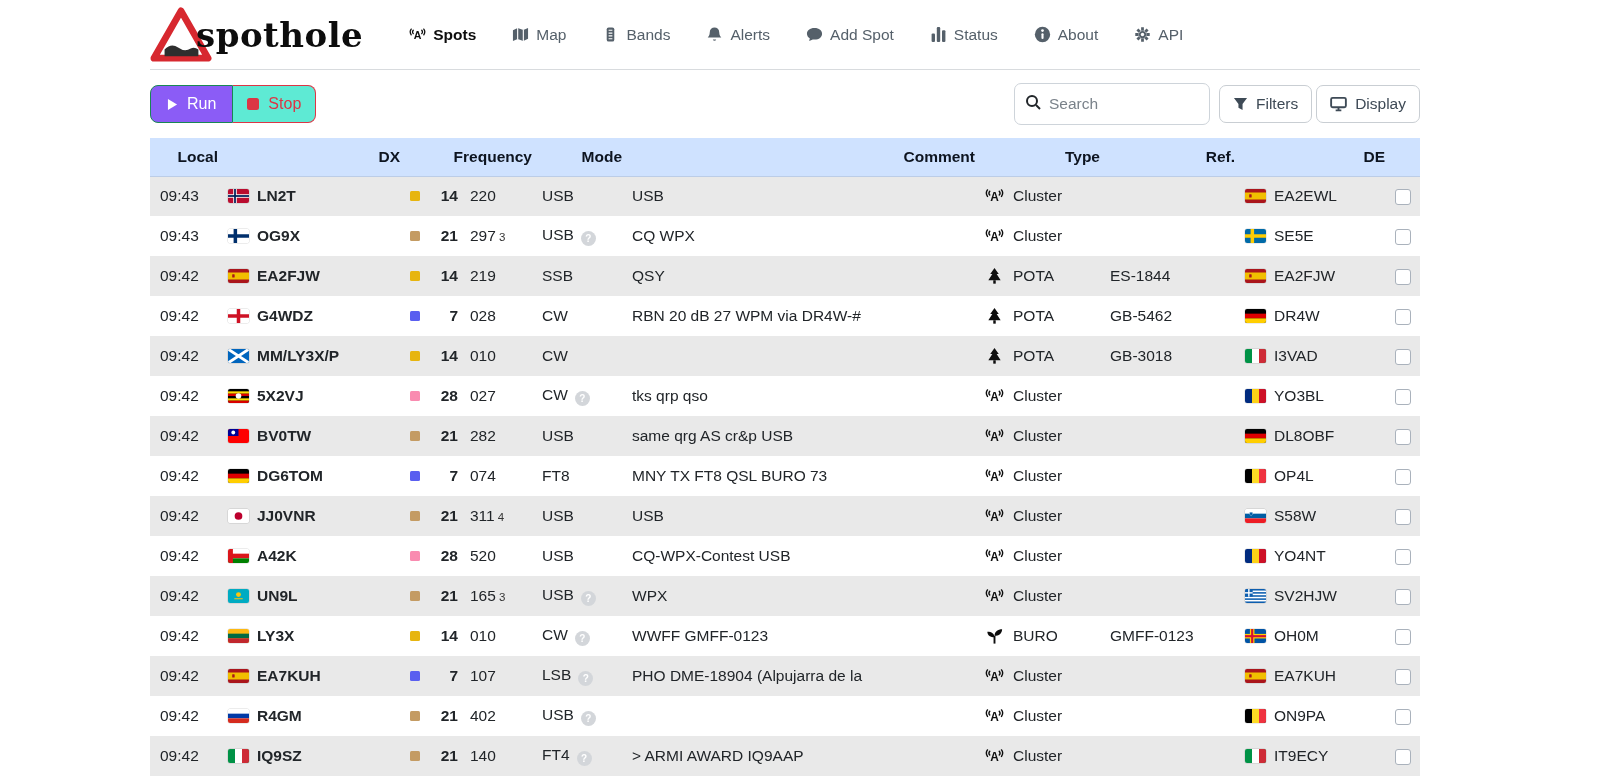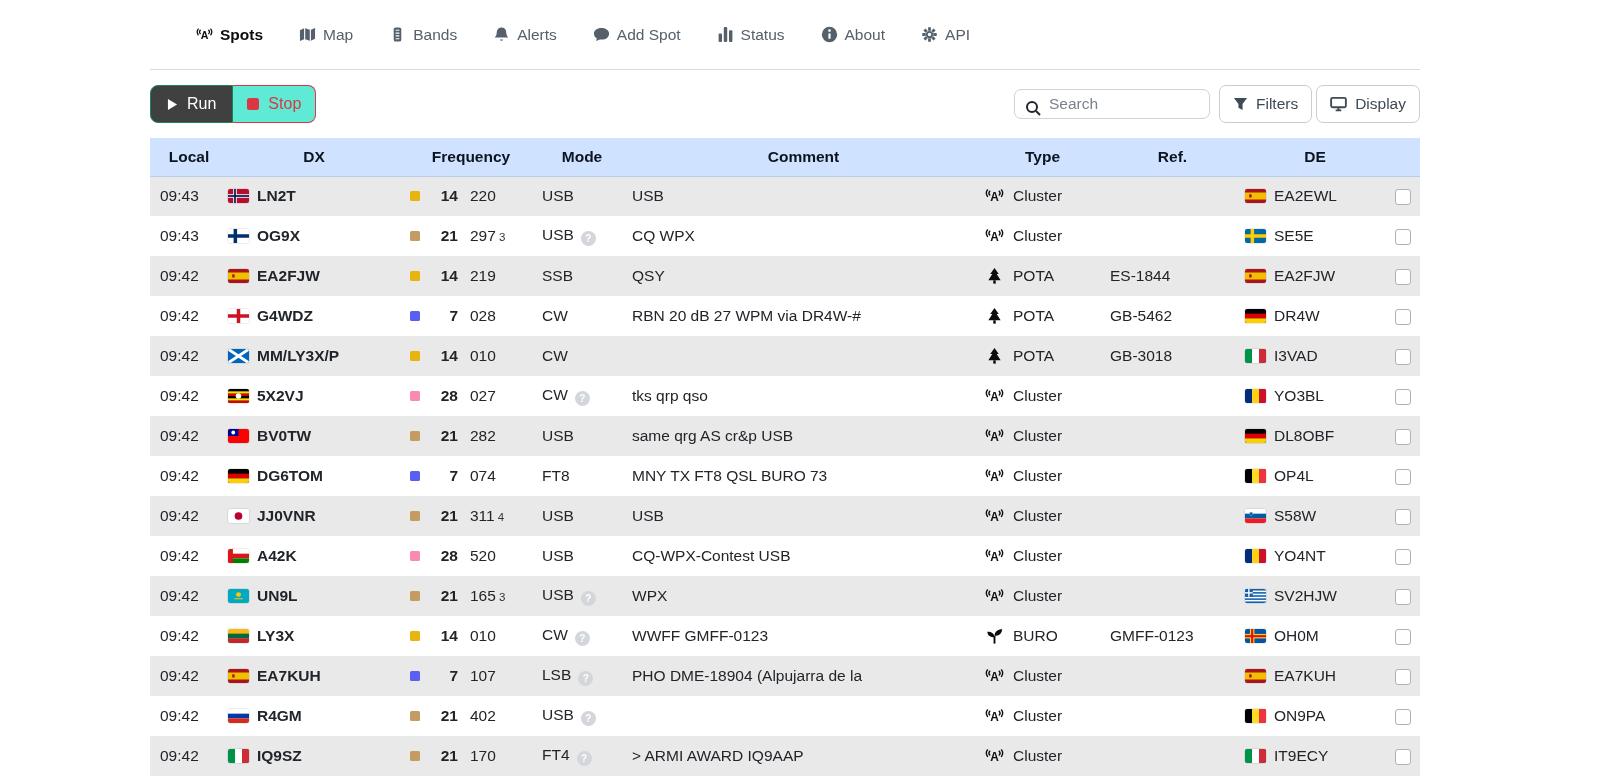--- a/index.html
+++ b/index.html
@@ -13,35 +13,35 @@
   .logo-text{font-family:"DejaVu Serif",serif;font-weight:700;font-size:34px;color:#0d0d0d;
              margin-left:-16px;letter-spacing:.5px;position:relative;z-index:2}
   .nav-items{display:flex;gap:36px;margin-left:46px;}
   .nav-item{display:flex;align-items:center;gap:7px;color:#55606a;font-size:15.5px;cursor:pointer;white-space:nowrap}
   .nav-item.active{color:#0d0d0d;font-weight:700;}
   .nicon{display:inline-flex}
   .nicon svg{width:17px;height:17px;display:block}
   
   .toolbar{display:flex;align-items:center;margin-top:15px;height:38px;}
   .btn{cursor:pointer;user-select:none}
-  .btn-run{display:flex;align-items:center;gap:9px;background:#404040;color:#fff;
+  .btn-run{display:flex;align-items:center;gap:9px;background:#8b5cf6;color:#fff;
            border:1px solid #198754;border-radius:8px 0 0 8px;height:38px;padding:0 16px;font-size:16px}
   .btn-stop{display:flex;align-items:center;gap:9px;background:#5eead4;color:#dc3545;
             border:1px solid #dc3545;border-left:none;border-radius:0 8px 8px 0;height:38px;padding:0 14px;font-size:16px}
   .spacer{flex:1}
-  .search-wrap{position:relative;width:196px;height:30px;margin-right:5px}
+  .search-wrap{position:relative;width:196px;height:42px;margin-right:5px}
   .search-wrap input{width:100%;height:100%;border:1px solid #ced4da;border-radius:7px;
         padding:0 10px 0 34px;font-size:15.5px;color:#212529;outline:none;background:#fff}
   .search-wrap input::placeholder{color:#7a828a}
   .search-icon{position:absolute;left:11px;top:11px;display:inline-flex}
   .btn-light{display:flex;align-items:center;gap:8px;height:38px;padding:0 13px;background:#fff;
              border:1px solid #c9ced3;border-radius:7px;color:#3e4a56;font-size:15.5px;margin-left:4px}
   
   table{width:100%;border-collapse:collapse;margin-top:15px;font-size:15.5px;table-layout:fixed}
-  thead th{background:#cfe2ff;text-align:center;font-weight:700;height:38px;padding:0 0 0 10px;
+  thead th{background:#cfe2ff;text-align:right;font-weight:700;height:38px;padding:0 0 0 10px;
            border-bottom:1.5px solid #bccde7;color:#0d1420;white-space:nowrap}
   tbody td{height:40px;padding:0 0 0 10px;white-space:nowrap;overflow:hidden}
   tbody tr:nth-child(odd){background:#e9e9e9}
   .flag{display:inline-block;width:21px;height:14px;border-radius:2px;overflow:hidden;
         box-shadow:0 0 0 .5px rgba(0,0,0,.15);vertical-align:-1.5px;margin-right:8px}
   .flag svg{display:block;width:100%;height:100%}
   .callsign{font-weight:700}
   .freq{display:flex;align-items:baseline}
   .bsq{width:10px;height:10px;border-radius:1.5px;align-self:center;flex:none}
   .mhz{font-weight:700;min-width:29px;text-align:right;margin-left:9px}
@@ -55,20 +55,27 @@
   .ticon svg{width:19px;height:18px}
   .cb{appearance:none;-webkit-appearance:none;width:16px;height:16px;border:1.5px solid #aab2bc;
       border-radius:3px;background:#fff;margin:0;vertical-align:middle;cursor:pointer}
 </style>
 </head>
 <body>
 
 <div class="container">
 
   <div class="navbar">
+    <div class="logo">
+      <svg viewBox="0 0 64 60">
+        <path d="M32 5 L60 54 H4 Z" fill="#fff" stroke="#d7282f" stroke-width="7" stroke-linejoin="round"></path>
+        <path d="M15 45 q7 -7 14 -2 q7 5 13 1 q4 -2 8 1 v7 H15 Z" fill="#2e2e2e"></path>
+      </svg>
+      <span class="logo-text">spothole</span>
+    </div>
     <div class="nav-items" id="nav-items">
         <div class="nav-item active">
           <span class="nicon">
             <svg viewBox="0 0 20 16">
               <text x="10" y="13.5" text-anchor="middle" font-size="12.5" font-weight="bold" font-family="Liberation Sans,sans-serif" fill="currentColor">A</text>
               <path d="M5 3 q-1.7 2 0 4 M2.6 1.6 q-2.4 3.2 0 6.8 M15 3 q1.7 2 0 4 M17.4 1.6 q2.4 3.2 0 6.8" stroke="currentColor" stroke-width="1.5" fill="none" stroke-linecap="round"></path>
             </svg>
           </span>
           <span>Spots</span>
         </div>
@@ -726,21 +733,21 @@
           <td>09:42</td>
           <td><span class="flag"><svg viewBox="0 0 60 40">
                 <rect width="60" height="40" fill="#009246"></rect>
                 <rect x="20" width="20" height="40" fill="#fff"></rect>
                 <rect x="40" width="20" height="40" fill="#ce2b37"></rect>
               </svg></span><span class="callsign">IQ9SZ</span></td>
           <td>
             <div class="freq">
               <span class="bsq" style="background: rgb(196, 155, 99);"></span>
               <span class="mhz">21</span>
-              <span class="khz">170</span>
+              <span class="khz">140</span>
             </div>
           </td>
           <td><span>FT4</span><span class="help">?</span></td>
           <td>&gt; ARMI AWARD IQ9AAP</td>
           <td>
             <div class="type">
               <span class="ticon">
                 <svg viewBox="0 0 20 16">
                   <text x="10" y="13.5" text-anchor="middle" font-size="12.5" font-weight="bold" font-family="Liberation Sans,sans-serif" fill="currentColor">A</text>
                   <path d="M5 3 q-1.7 2 0 4 M2.6 1.6 q-2.4 3.2 0 6.8 M15 3 q1.7 2 0 4 M17.4 1.6 q2.4 3.2 0 6.8" stroke="currentColor" stroke-width="1.5" fill="none" stroke-linecap="round"></path>

